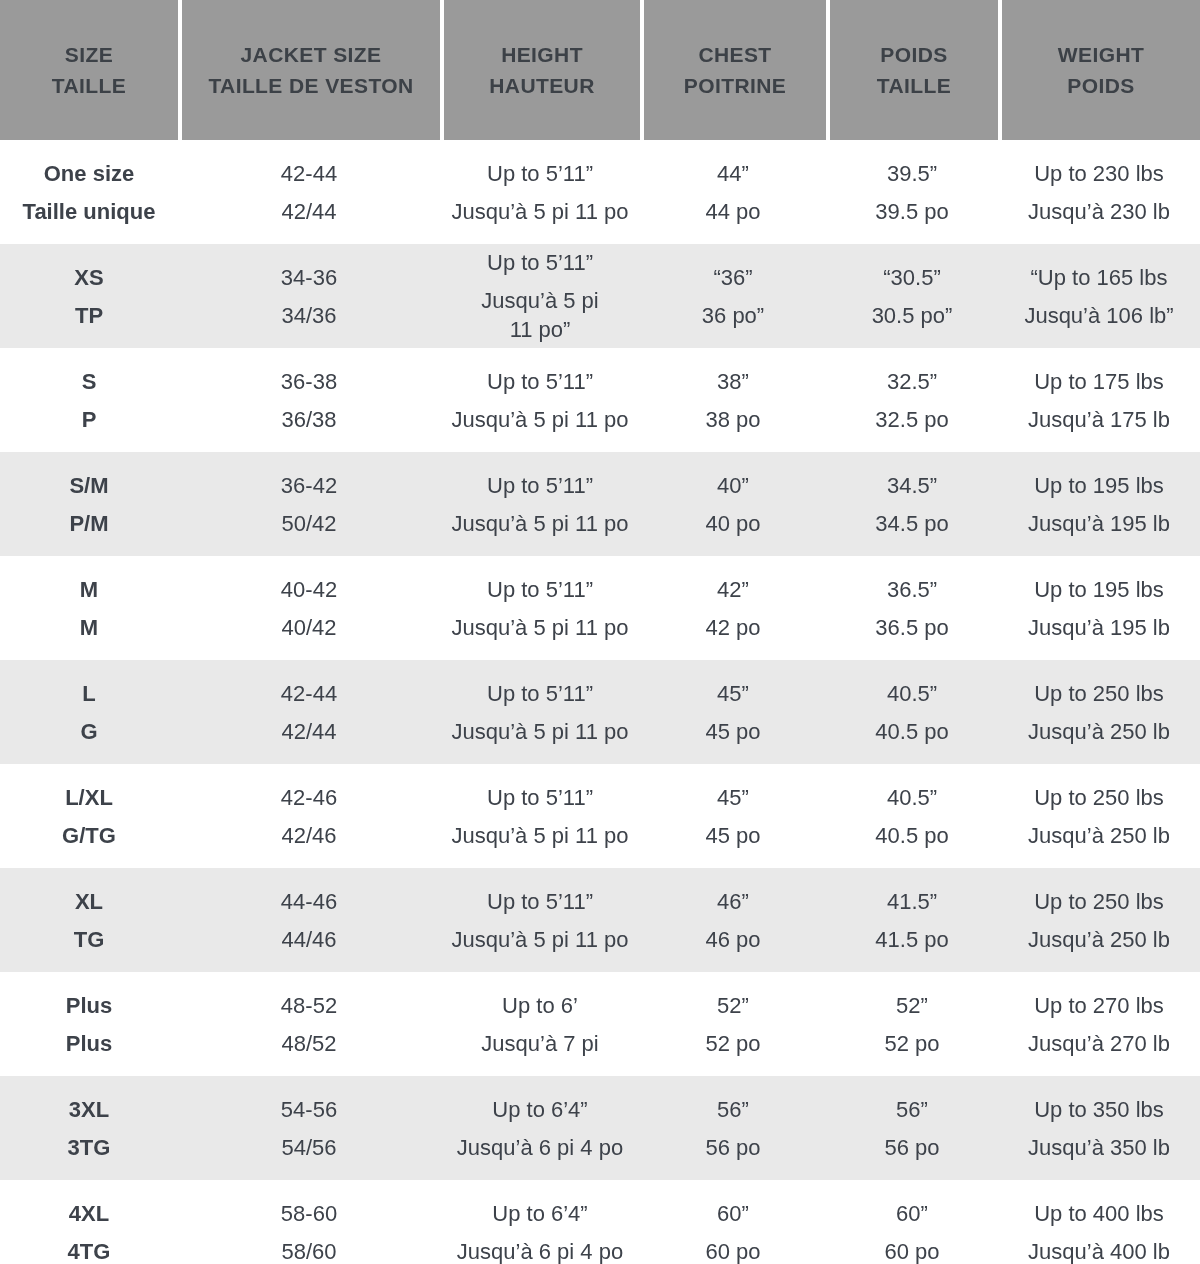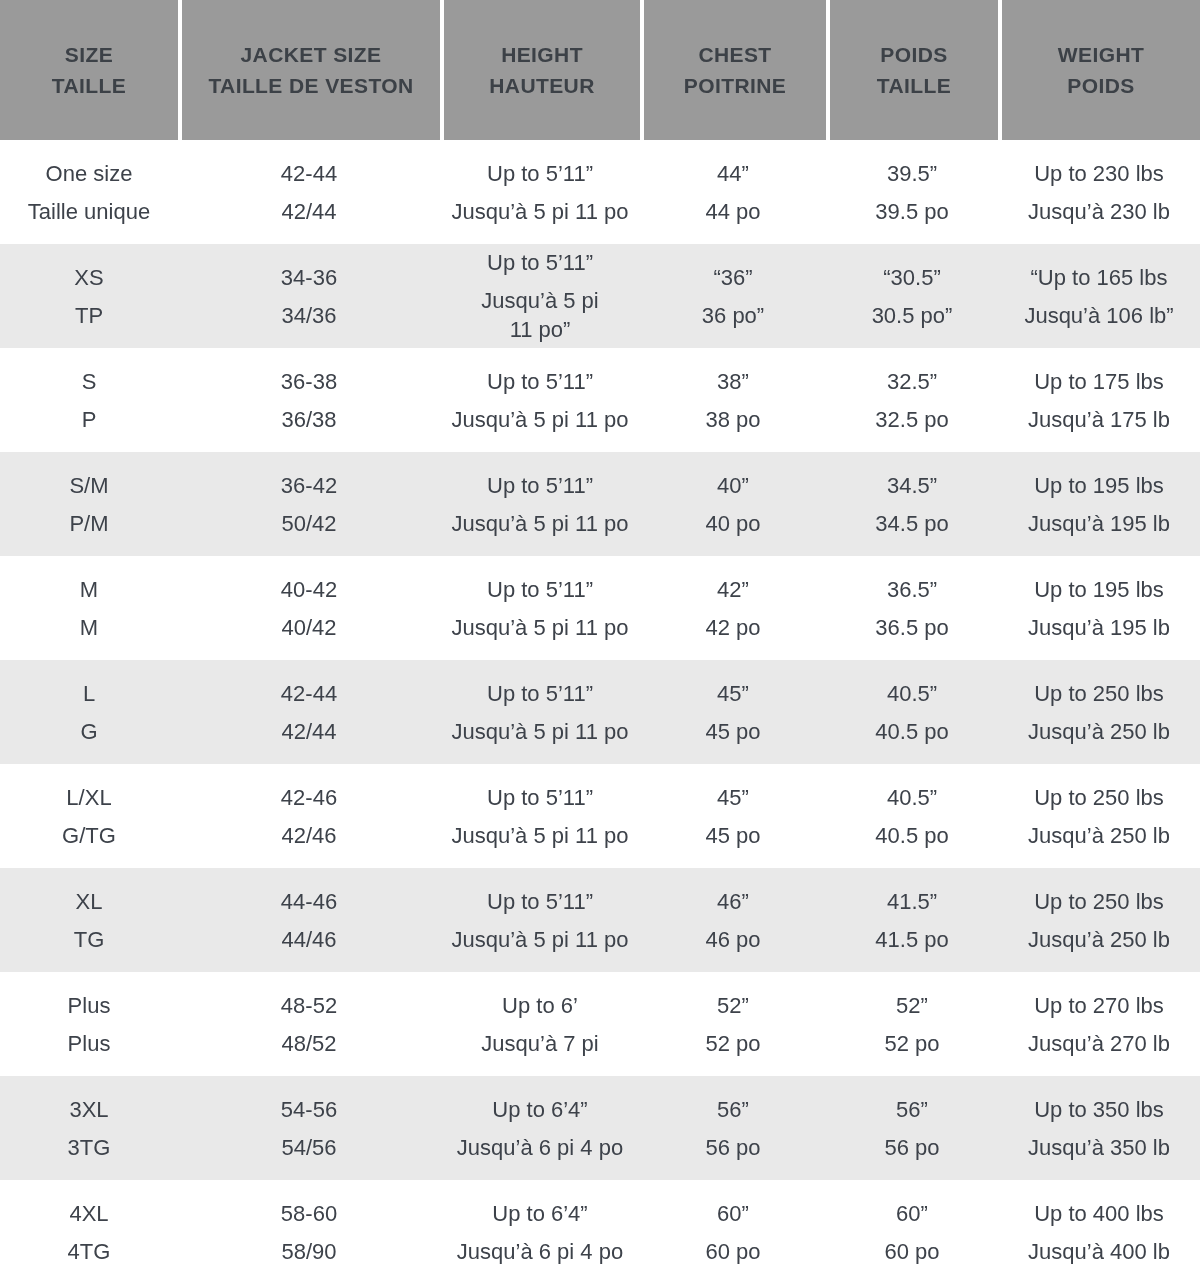--- a/index.html
+++ b/index.html
@@ -39,21 +39,21 @@
   tbody td{
     height:104px;
     text-align:center;
     vertical-align:middle;
     font-size:22px;
     font-weight:400;
     padding:0 6px;
     background:var(--row-bg);
   }
   tbody tr:nth-child(even) td{background:var(--row-alt-bg);}
-  tbody td.c-size{font-weight:400;}
+  tbody td.c-size{font-weight:700;}
   .en,.fr{line-height:29px;white-space:pre-line;}
   td .fr{margin-top:9px;}
   th .en,th .fr{line-height:28px;}
   th .fr{margin-top:3px;}
 </style>
 </head>
 <body>
 
 <table class="size-chart">
   <colgroup>
@@ -354,21 +354,21 @@
           <div class="fr">Jusqu’à 350 lb</div>
         </td>
       </tr>
       <tr>
         <td class="c-size">
           <div class="en">4XL</div>
           <div class="fr">4TG</div>
         </td>
         <td class="c-jacket">
           <div class="en">58-60</div>
-          <div class="fr">58/90</div>
+          <div class="fr">58/60</div>
         </td>
         <td class="c-height">
           <div class="en">Up to 6’4”</div>
           <div class="fr">Jusqu’à 6 pi 4 po</div>
         </td>
         <td class="c-chest">
           <div class="en">60”</div>
           <div class="fr">60 po</div>
         </td>
         <td class="c-waist">

